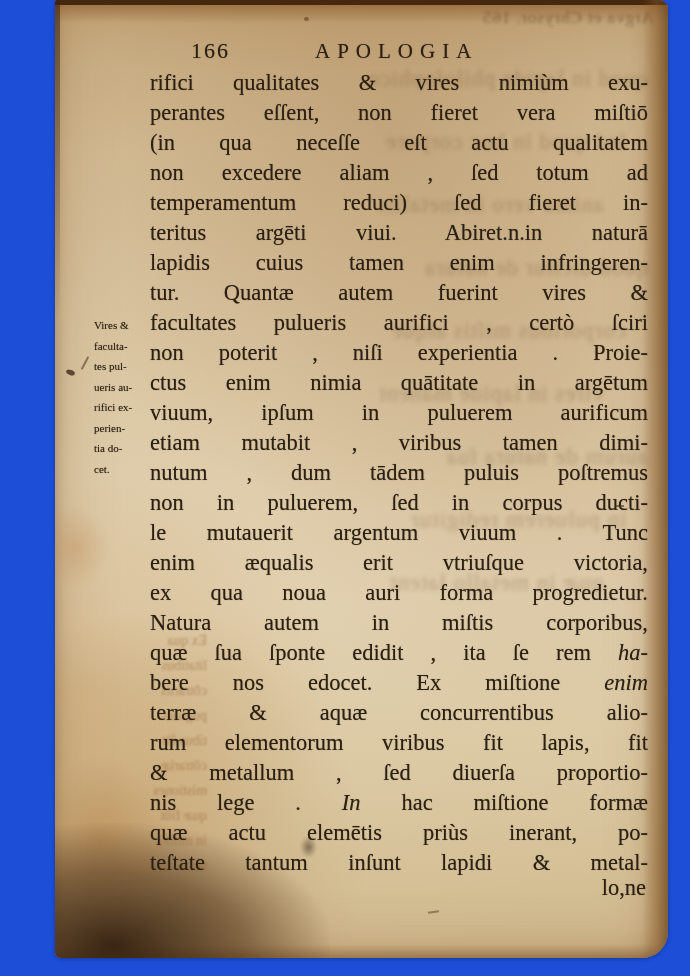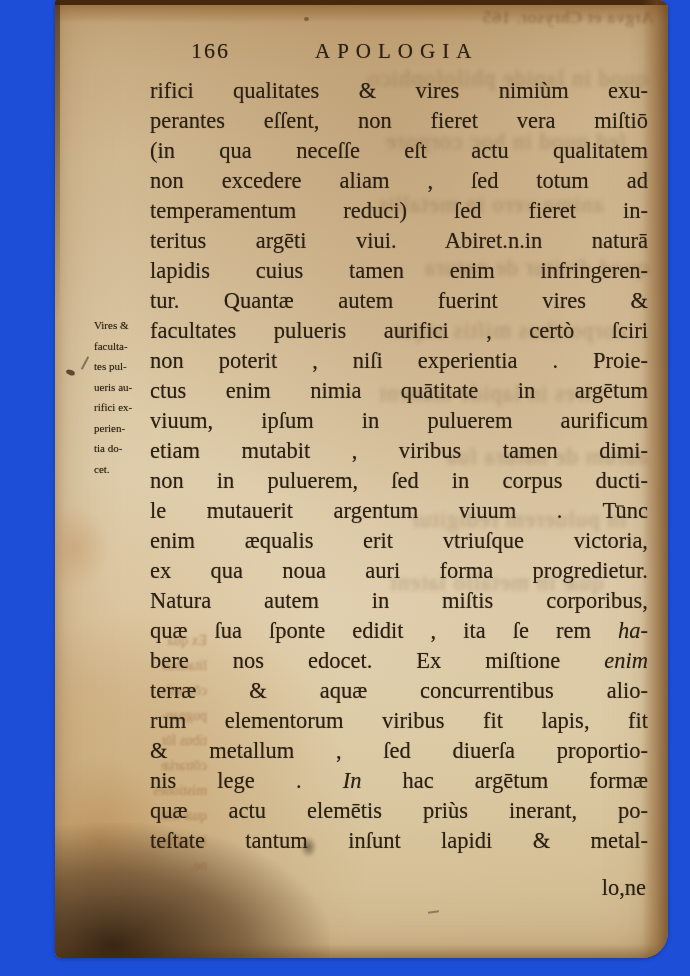--- a/index.html
+++ b/index.html
@@ -50,21 +50,21 @@
   .ghost-upper{position:absolute;left:88px;top:66px;width:505px;height:580px;}
   .ghost-upper .gline{position:absolute;right:0;}
   .ghost-margin{position:absolute;left:42px;top:628px;width:110px;}
   .ghost-margin .gmline{position:relative;transform:scaleX(-1);color:rgba(140,92,45,.50);
          filter:blur(1.2px);font-size:14px;line-height:25px;text-align:left;white-space:nowrap;}
   
   .ink{color:#2b2013;text-shadow:0 0 1px rgba(43,31,18,.45);}
   .pagenum{position:absolute;left:136px;top:38px;font-size:22px;letter-spacing:2px;}
   .running-title{position:absolute;left:260px;top:39px;font-size:21px;letter-spacing:7px;}
   .margin-note{position:absolute;left:39px;top:283px;width:60px;font-size:11px;line-height:20.5px;margin-top:32px;}
-  .body-text{position:absolute;left:95px;top:76px;width:498px;font-size:22.5px;}
+  .body-text{position:absolute;left:95px;top:68px;width:498px;font-size:22.5px;}
   .bline{height:30px;line-height:30px;text-align:justify;text-align-last:justify;
          -moz-text-align-last:justify;white-space:nowrap;}
   .bline .it{font-style:italic;}
   .catchword{position:absolute;right:22px;top:875px;font-size:22.5px;}
 </style>
 </head>
 <body>
 
 <div class="canvas">
   <div class="page">
@@ -122,31 +122,32 @@
         <div class="bline"><span>non excedere aliam , ſed totum ad</span></div>
         <div class="bline"><span>temperamentum reduci) ſed fieret in-</span></div>
         <div class="bline"><span>teritus argēti viui. Abiret.n.in naturā</span></div>
         <div class="bline"><span>lapidis cuius tamen enim infringeren-</span></div>
         <div class="bline"><span>tur. Quantæ autem fuerint vires &amp;</span></div>
         <div class="bline"><span>facultates pulueris aurifici , certò ſciri</span></div>
         <div class="bline"><span>non poterit , niſi experientia . Proie-</span></div>
         <div class="bline"><span>ctus enim nimia quātitate in argētum</span></div>
         <div class="bline"><span>viuum, ipſum in puluerem aurificum</span></div>
         <div class="bline"><span>etiam mutabit , viribus tamen dimi-</span></div>
+        <div class="bline"><span>nutum , dum tādem puluis poſtremus</span></div>
         <div class="bline"><span>non in puluerem, ſed in corpus ducti-</span></div>
         <div class="bline"><span>le mutauerit argentum viuum . Tunc</span></div>
         <div class="bline"><span>enim æqualis erit vtriuſque victoria,</span></div>
         <div class="bline"><span>ex qua noua auri forma progredietur.</span></div>
         <div class="bline"><span>Natura autem in miſtis corporibus,</span></div>
         <div class="bline"><span>quæ ſua ſponte edidit , ita ſe rem </span><span class="it">ha-</span></div>
         <div class="bline"><span>bere nos edocet. Ex miſtione </span><span class="it">enim</span></div>
         <div class="bline"><span>terræ &amp; aquæ concurrentibus alio-</span></div>
         <div class="bline"><span>rum elementorum viribus fit lapis, fit</span></div>
         <div class="bline"><span>&amp; metallum , ſed diuerſa proportio-</span></div>
-        <div class="bline"><span>nis lege . </span><span class="it">In</span><span> hac argētum formæ</span></div>
+        <div class="bline"><span>nis lege . </span><span class="it">In</span><span> hac miſtione formæ</span></div>
         <div class="bline"><span>quæ actu elemētis priùs inerant, po-</span></div>
         <div class="bline"><span>teſtate tantum inſunt lapidi &amp; metal-</span></div>
       </div>
     <div class="catchword ink">lo,ne</div>
 
     <div class="sp sp1"></div>
     <div class="sp sp2"></div>
     <div class="sp sp3"></div>
     <div class="sp sp4"></div>
     <div class="sp sp5"></div>

